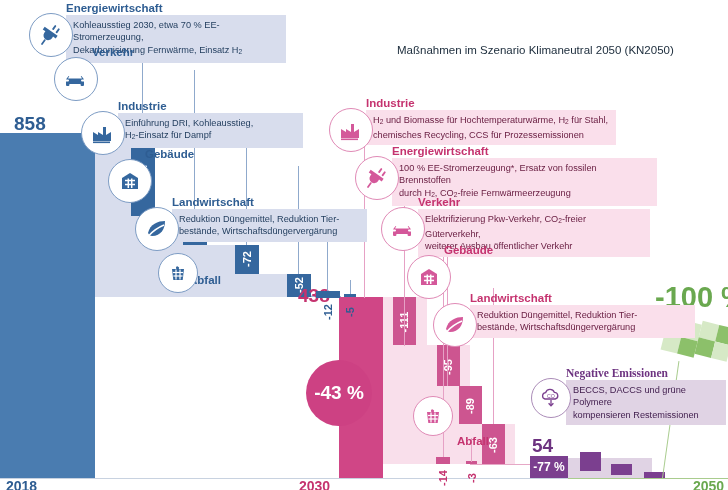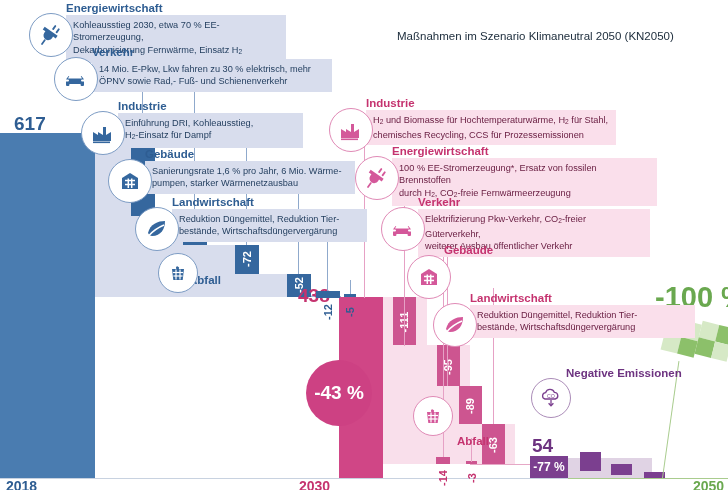--- a/index.html
+++ b/index.html
@@ -79,21 +79,21 @@
     font-size:11.5px; font-weight:700; margin:0 0 1px 0; white-space:nowrap;
   }
   .callout .body {
     font-size:9.2px; line-height:12.4px; padding:4px 7px 4px 7px;
     white-space:pre-line;
   }
   .blue-theme .cat   { color:#2e5d92; }
   .blue-theme .body  { background:#d8dded; color:#1f3b5c; }
   .pink-theme .cat   { color:#c5336f; }
   .pink-theme .body  { background:#fadfeb; color:#6b2044; }
-  .purple-theme .cat { color:#6d3380; }
+  .purple-theme .cat { color:#6d3380;font-family:Liberation Serif, serif; }
   .purple-theme .body{ background:#e0d3e4; color:#3f1c4c; }
 
   
   .cat-only { position:absolute; font-size:11.5px; font-weight:700; white-space:nowrap; }
 
   
   .badge {
     position:absolute; border-radius:50%; background:#ffffff;
     display:flex; align-items:center; justify-content:center;
   }
@@ -118,34 +118,34 @@
   .big100 { position:absolute; font-size:29px; font-weight:700; color:#6aa84f; white-space:nowrap; }
   .yr2050g{ position:absolute; font-size:12px; font-weight:700; color:#6aa84f; white-space:nowrap; }
 
   sub { font-size:0.72em; vertical-align:-0.22em; }
 </style>
 </head>
 <body>
 
 <div id="stage">
 
-  <div class="title" style="left:397px; top:11px; width:330px;">
+  <div class="title" style="left:397px; top:25px; width:330px;">
     <div>Maßnahmen im Szenario Klimaneutral 2050 (KN2050)</div>
   </div>
 
   <div class="shade sh-blue" style="left:95px;  top:133px; width:60px;  height:345px;"></div>
   <div class="shade sh-blue" style="left:155px; top:216px; width:52px;  height:262px;"></div>
   <div class="shade sh-blue" style="left:207px; top:245px; width:52px;  height:233px;"></div>
   <div class="shade sh-blue" style="left:259px; top:274px; width:52px;  height:204px;"></div>
   <div class="shade sh-blue" style="left:311px; top:295px; width:28px;  height:183px;"></div>
 
   <div class="abs" style="left:95px; top:297px; width:245px; height:182px; background:#ffffff;"></div>
 
   <div class="bar col-2018" style="left:0px; top:133px; width:95px; height:345px;"></div>
-  <div class="endnum blue" style="left:14px; top:113px;">617</div>
+  <div class="endnum blue" style="left:14px; top:113px;">858</div>
 
   <div class="bar d-blue" style="left:131px; top:133px; width:24px; height:83px;"></div>
   <div class="dlabel" style="left:121px; top:168px; width:44px; text-align:center;">-207</div>
 
   <div class="bar d-blue" style="left:183px; top:216px; width:24px; height:29px;"></div>
   <div class="dlabel" style="left:173px; top:224px; width:44px; text-align:center;">-73</div>
 
   <div class="bar d-blue" style="left:235px; top:245px; width:24px; height:29px;"></div>
   <div class="dlabel" style="left:225px; top:253px; width:44px; text-align:center;">-72</div>
 
@@ -267,21 +267,20 @@
     <svg width="26" height="26" viewBox="0 0 24 24" fill="#35679e">
       <path d="M7.6 3.4 L5.4 5.6 l2.1 2.1 -1.2 1.2 a4.3 4.3 0 0 0 0 6.1 a4.3 4.3 0 0 0 6.1 0 l1.2-1.2 2.1 2.1 2.2-2.2 Z" transform="rotate(-10 12 12)"></path>
       <rect x="14.2" y="2.6" width="1.7" height="5" rx="0.7" transform="rotate(35 15 5)"></rect>
       <rect x="17.4" y="5.6" width="1.7" height="5" rx="0.7" transform="rotate(35 18.2 8)"></rect>
       <rect x="4.2" y="15.5" width="1.6" height="6" rx="0.7" transform="rotate(35 5 18.5)"></rect>
     </svg>
   </div>
 
   <div class="callout blue-theme" style="left:92px; top:46px; width:240px;">
     <div class="cat">Verkehr</div>
-    <div class="body">14 Mio. E-Pkw, Lkw fahren zu 30 % elektrisch, mehr<br>ÖPNV sowie Rad,- Fuß- und Schienenverkehr</div>
   </div>
   <div class="badge b-blue" style="left:54px; top:57px; width:44px; height:44px;">
     <svg width="28" height="28" viewBox="0 0 28 28" fill="none">
       <path d="M4 17 q0-4 2.6-6 h12.8 Q22 13 22 17 v3 q0 1-1 1 h-1.4 q-1 0-1-1 v-1 H7.4 v1 q0 1-1 1 H5 q-1 0-1-1 z" fill="#35679e"></path>
       <path d="M8 9.5 h10 l2 4 H6 z" fill="#ffffff"></path>
       <rect x="3" y="14.4" width="4" height="2" rx="1" fill="#ffffff"></rect>
       <rect x="19" y="14.4" width="4" height="2" rx="1" fill="#ffffff"></rect>
     </svg>
   </div>
 
@@ -291,21 +290,20 @@
   </div>
   <div class="badge b-blue" style="left:81px; top:111px; width:44px; height:44px;">
     <svg width="26" height="26" viewBox="0 0 26 26" fill="#35679e">
       <path d="M3 21 V12 l5 3 V12 l5 3 V7 h3 v8 l5-3 v9 z"></path>
       <rect x="3" y="21.5" width="17" height="1.6"></rect>
     </svg>
   </div>
 
   <div class="callout blue-theme" style="left:145px; top:148px; width:210px;">
     <div class="cat">Gebäude</div>
-    <div class="body">Sanierungsrate 1,6 % pro Jahr, 6 Mio. Wärme-<br>pumpen, starker Wärmenetzausbau</div>
   </div>
   <div class="badge b-blue" style="left:108px; top:159px; width:44px; height:44px;">
     <svg width="24" height="24" viewBox="0 0 24 24" fill="none" stroke="#35679e" stroke-width="1.9">
       <path d="M4 9 L12 4 L20 9 V20 H4 Z" fill="#35679e" stroke="none"></path>
       <g stroke="#ffffff" stroke-width="1.5">
         <line x1="7" y1="11.5" x2="17" y2="11.5"></line>
         <line x1="7" y1="15.5" x2="17" y2="15.5"></line>
         <line x1="10.3" y1="9.5" x2="10.3" y2="19"></line>
         <line x1="13.7" y1="9.5" x2="13.7" y2="19"></line>
       </g>
@@ -409,20 +407,21 @@
         <line x1="7.4" y1="15" x2="16.6" y2="15"></line>
         <line x1="10" y1="8.6" x2="10" y2="18.6"></line>
         <line x1="14" y1="8.6" x2="14" y2="18.6"></line>
       </g>
       <path d="M11.4 5.2 a1.6 1.6 0 1 0 1.7 1.3" fill="#d4589a"></path>
     </svg>
   </div>
 
   <div class="callout purple-theme" style="left:566px; top:367px; width:160px;">
     <div class="cat">Negative Emissionen</div>
+    <div class="body">BECCS, DACCS und grüne Polymere<br>kompensieren Restemissionen</div>
   </div>
   <div class="badge b-purple" style="left:531px; top:378px; width:40px; height:40px;">
     <svg width="26" height="26" viewBox="0 0 26 26" fill="none" stroke="#7b3f8f" stroke-width="1.3">
       <path d="M7 14 a3.2 3.2 0 0 1 .6-6.3 a4.6 4.6 0 0 1 8.7-.4 a3.4 3.4 0 0 1 .9 6.7 z"></path>
       <text x="13" y="13" font-size="5.2" fill="#7b3f8f" stroke="none" text-anchor="middle" font-family="Liberation Sans, sans-serif">CO</text>
       <line x1="13" y1="15" x2="13" y2="20.5"></line>
       <path d="M10.6 18.2 L13 20.8 L15.4 18.2" fill="none"></path>
     </svg>
   </div>
 

